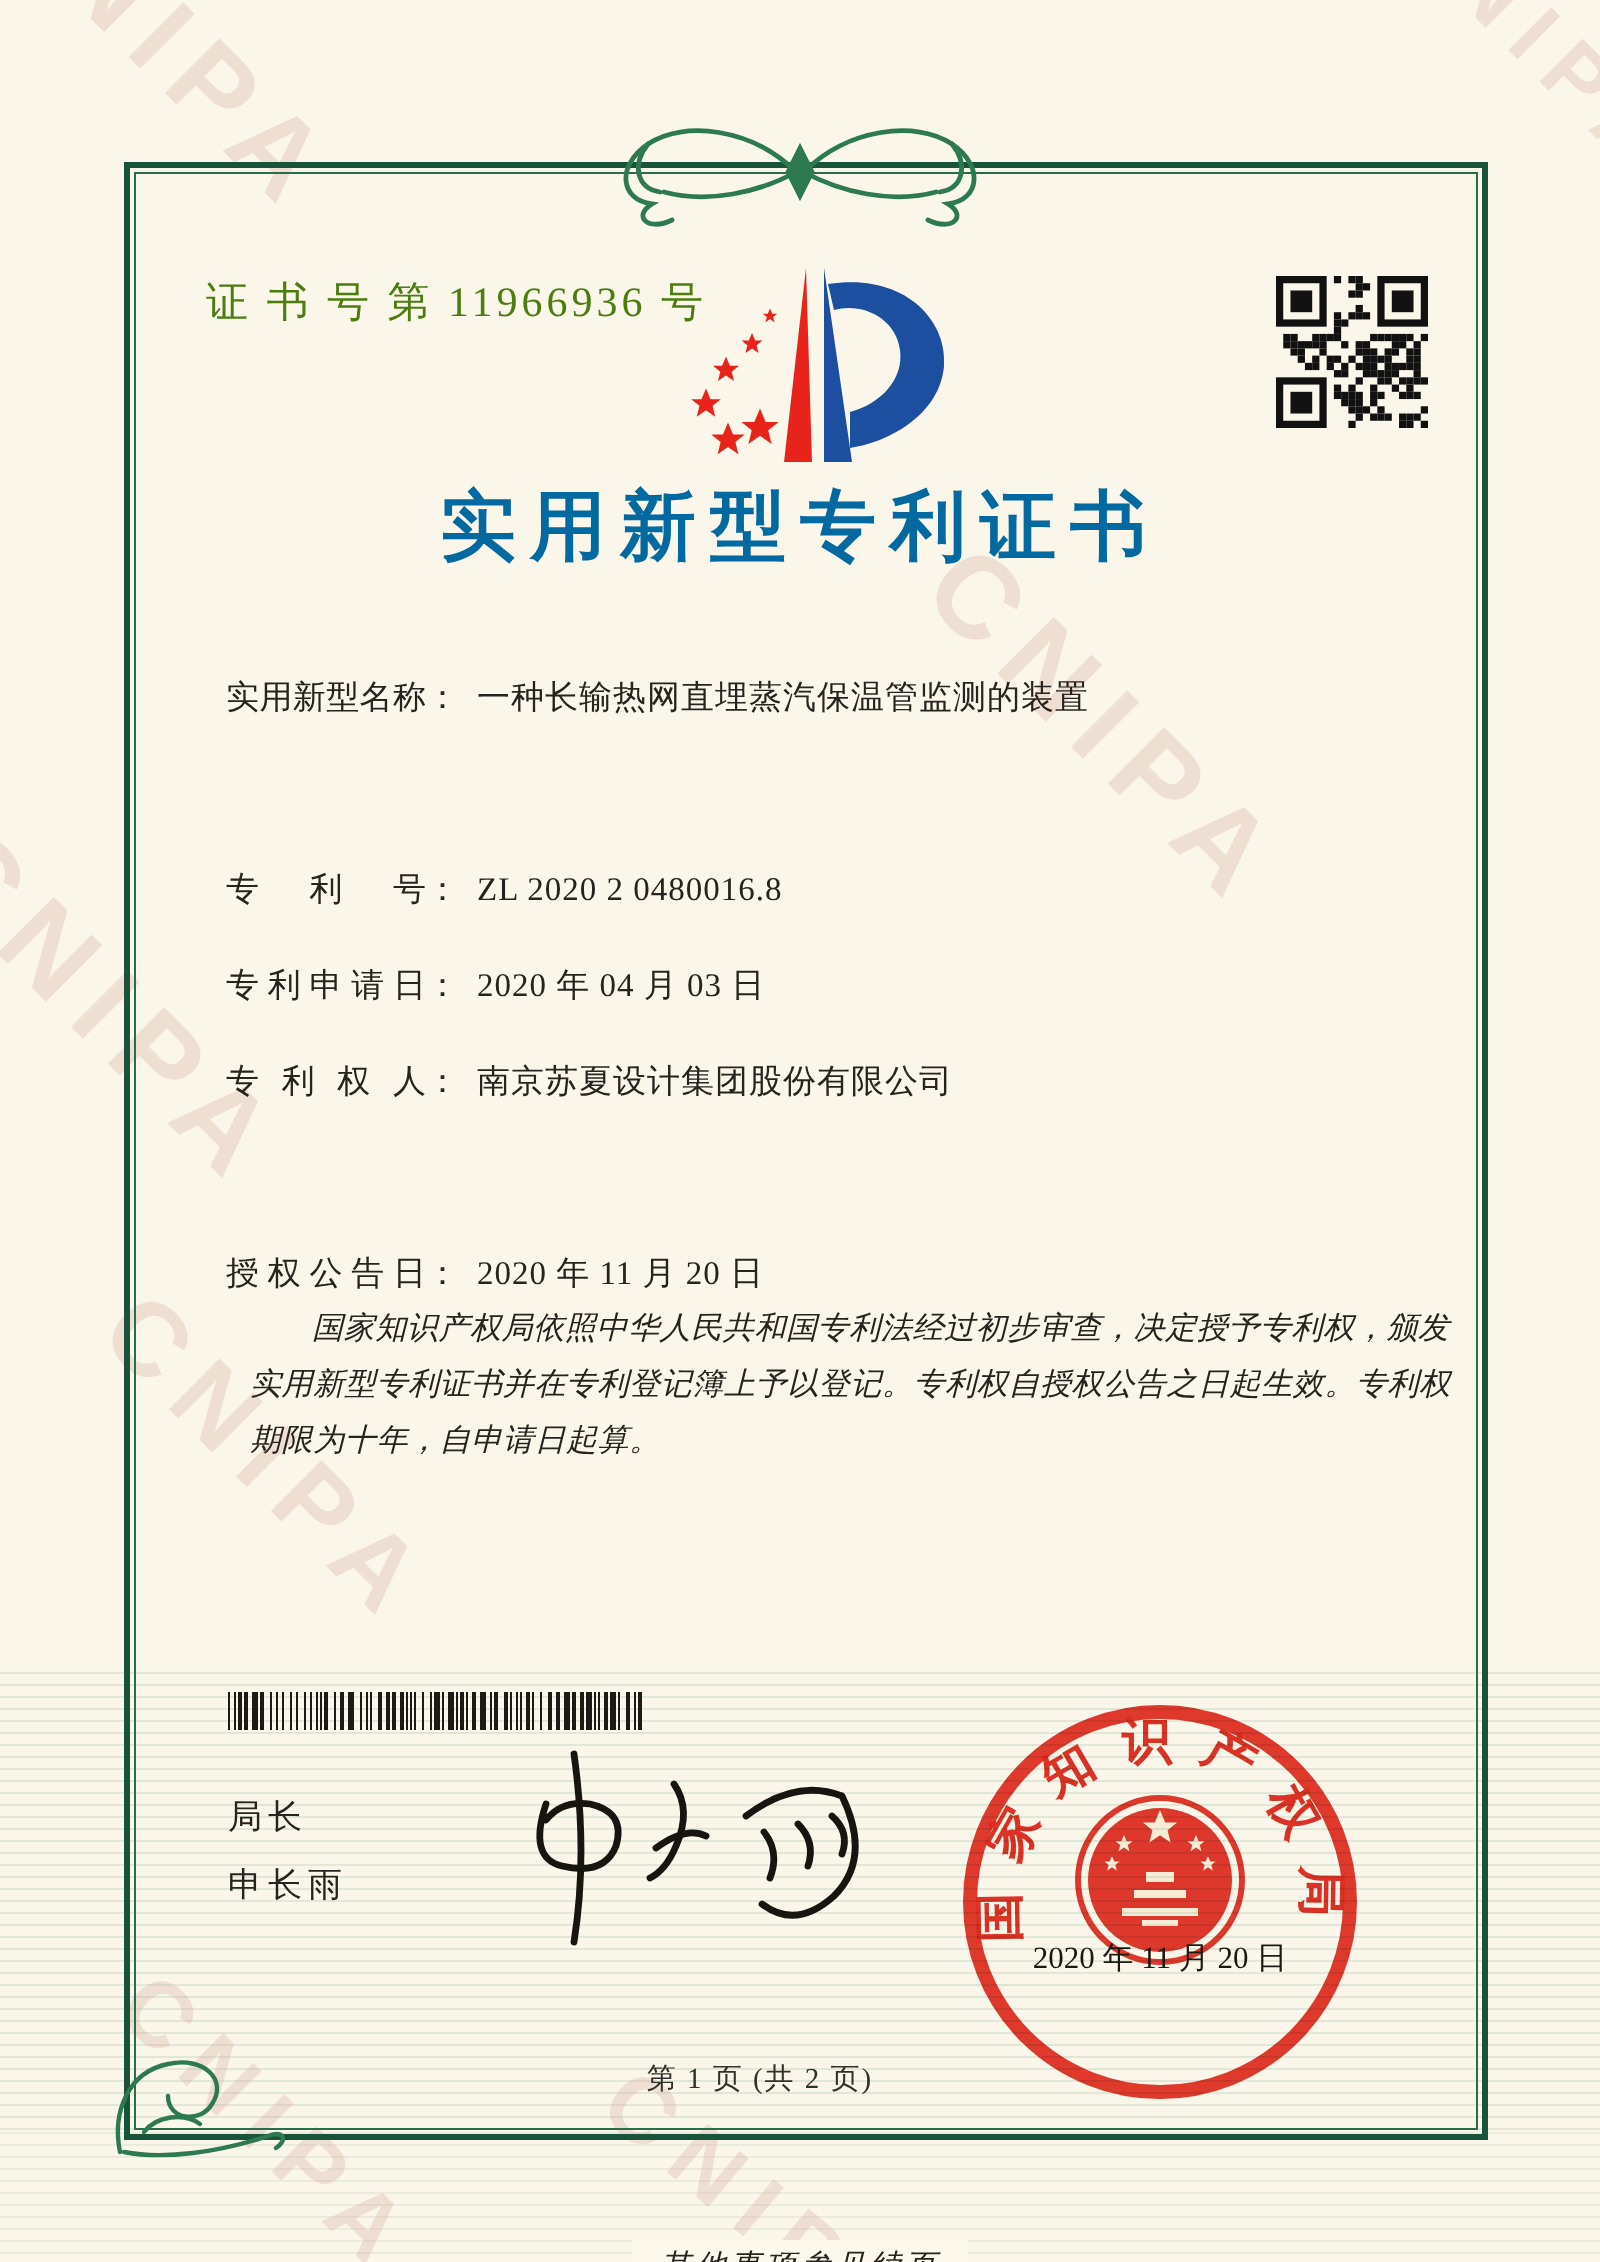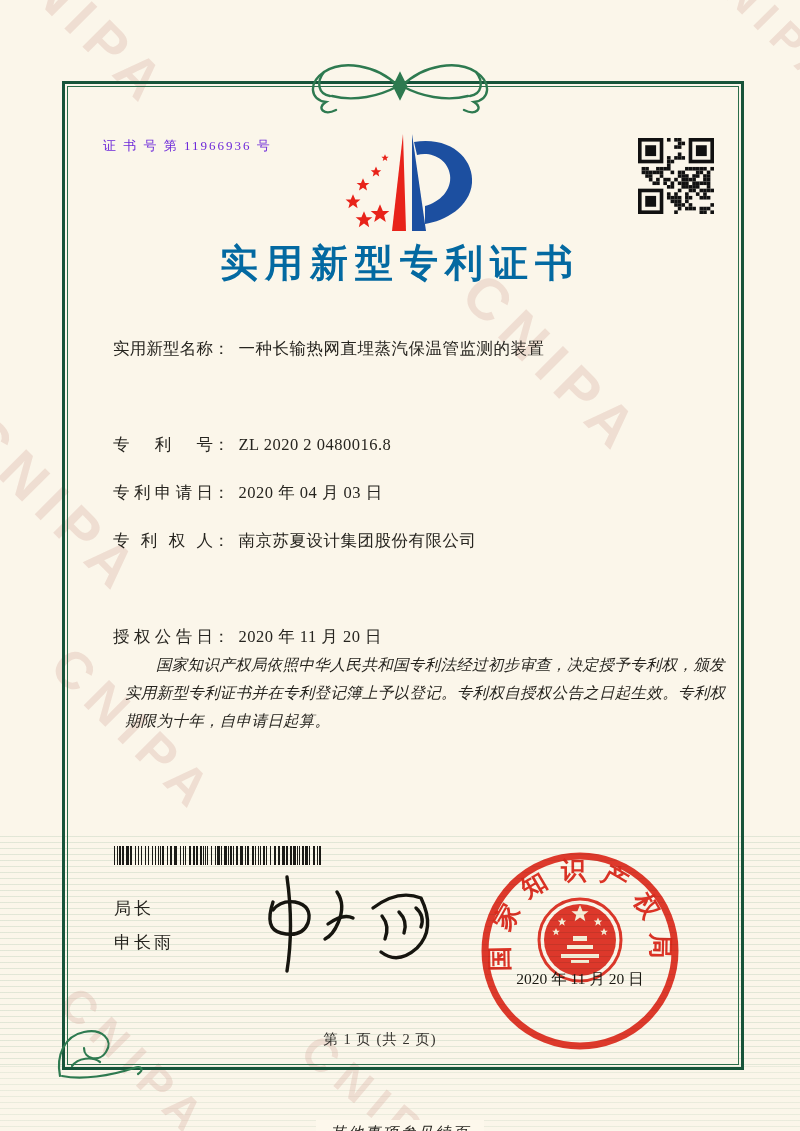--- a/index.html
+++ b/index.html
@@ -18,21 +18,21 @@
   .wm{position:absolute;color:rgba(214,172,160,0.32);font-weight:bold;
       font-family:"Liberation Sans",sans-serif;letter-spacing:10px;pointer-events:none;}
 
   
   .frame{position:absolute;left:62px;top:81px;width:676px;height:983px;
          border:3px solid #17543a;}
   .frame::before{content:"";position:absolute;inset:2px;border:1px solid #2a6d4a;}
 
   .orn{position:absolute;}
 
-  .cert-no{position:absolute;left:103px;top:137px;font-size:13px;letter-spacing:2px;color:#6d28d9;}
+  .cert-no{position:absolute;left:103px;top:137px;font-size:21px;letter-spacing:2px;color:#4d7c0f;}
 
   .title{position:absolute;left:0;top:238px;width:100%;text-align:center;
          font-size:38px;font-weight:bold;letter-spacing:7px;color:#0369a1;}
 
   .field{position:absolute;left:113px;width:600px;height:24px;font-size:16.5px;color:#26241f;white-space:nowrap;}
   .flabel{display:inline-block;width:100px;text-align:justify;text-align-last:justify;vertical-align:top;}
   .colon{display:inline-block;}
   .fvalue{margin-left:9px;letter-spacing:0.5px;}
   .grant2{position:absolute;left:245px;top:0;}
 

